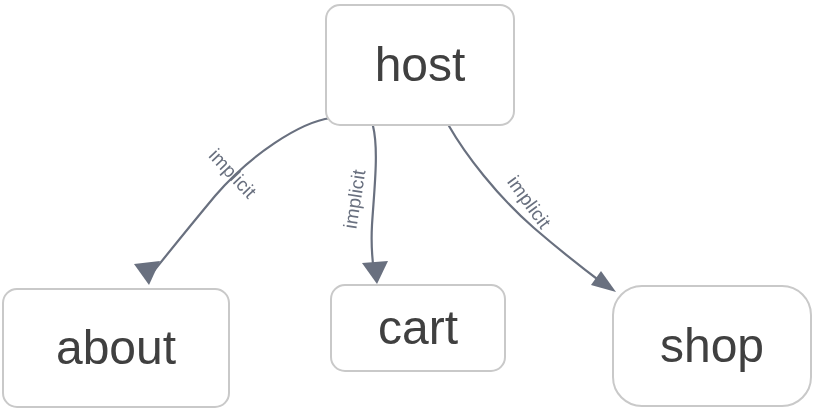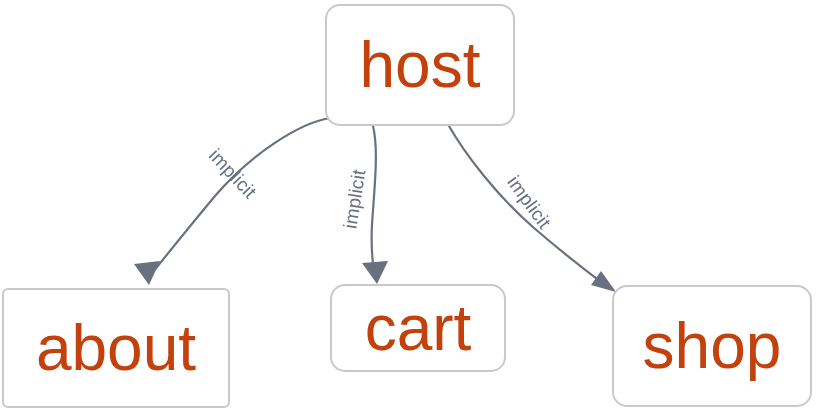--- a/index.html
+++ b/index.html
@@ -31,23 +31,23 @@
     position: absolute;
     box-sizing: border-box;
     background: #ffffff;
     border: 2px solid #c9c9c9;
     border-radius: 15px;
     display: flex;
     align-items: center;
     justify-content: center;
   }
   .node-label {
-    color: #c2410c;
+    color: #404040;
     font-family: "Liberation Sans", sans-serif;
-    font-size: 64px;
+    font-size: 48px;
     font-weight: 400;
     line-height: 1;
     letter-spacing: 0px;
     white-space: nowrap;
     user-select: none;
   }
   .edge-path {
     fill: none;
     stroke: #69707f;
     stroke-width: 2.2;
@@ -89,25 +89,25 @@
       <path class="edge-path" d="M 449 126 C 465 154 497 196 534 228 C 563 253 589 273 605 285"></path>
       <path class="edge-arrow" d="M 616 292 L 591 285 L 601 271 Z"></path>
       <text class="edge-label-text" x="524" y="206" text-anchor="middle" transform="rotate(54 524 206)">implicit</text>
     </g>
   </svg>
 
   <div class="node-box" style="left:325px; top:4px; width:190px; height:122px;">
     <span class="node-label">host</span>
   </div>
 
-  <div class="node-box" style="left:2px; top:288px; width:228px; height:120px;border-radius:6px;">
+  <div class="node-box" style="left:2px; top:288px; width:228px; height:120px;">
     <span class="node-label">about</span>
   </div>
 
   <div class="node-box" style="left:330px; top:284px; width:176px; height:88px;">
     <span class="node-label">cart</span>
   </div>
 
-  <div class="node-box" style="left:612px; top:285px; width:200px; height:122px;">
+  <div class="node-box" style="left:612px; top:285px; width:200px; height:122px;border-radius:30px;">
     <span class="node-label">shop</span>
   </div>
 
 </div>
 
 </body></html>

